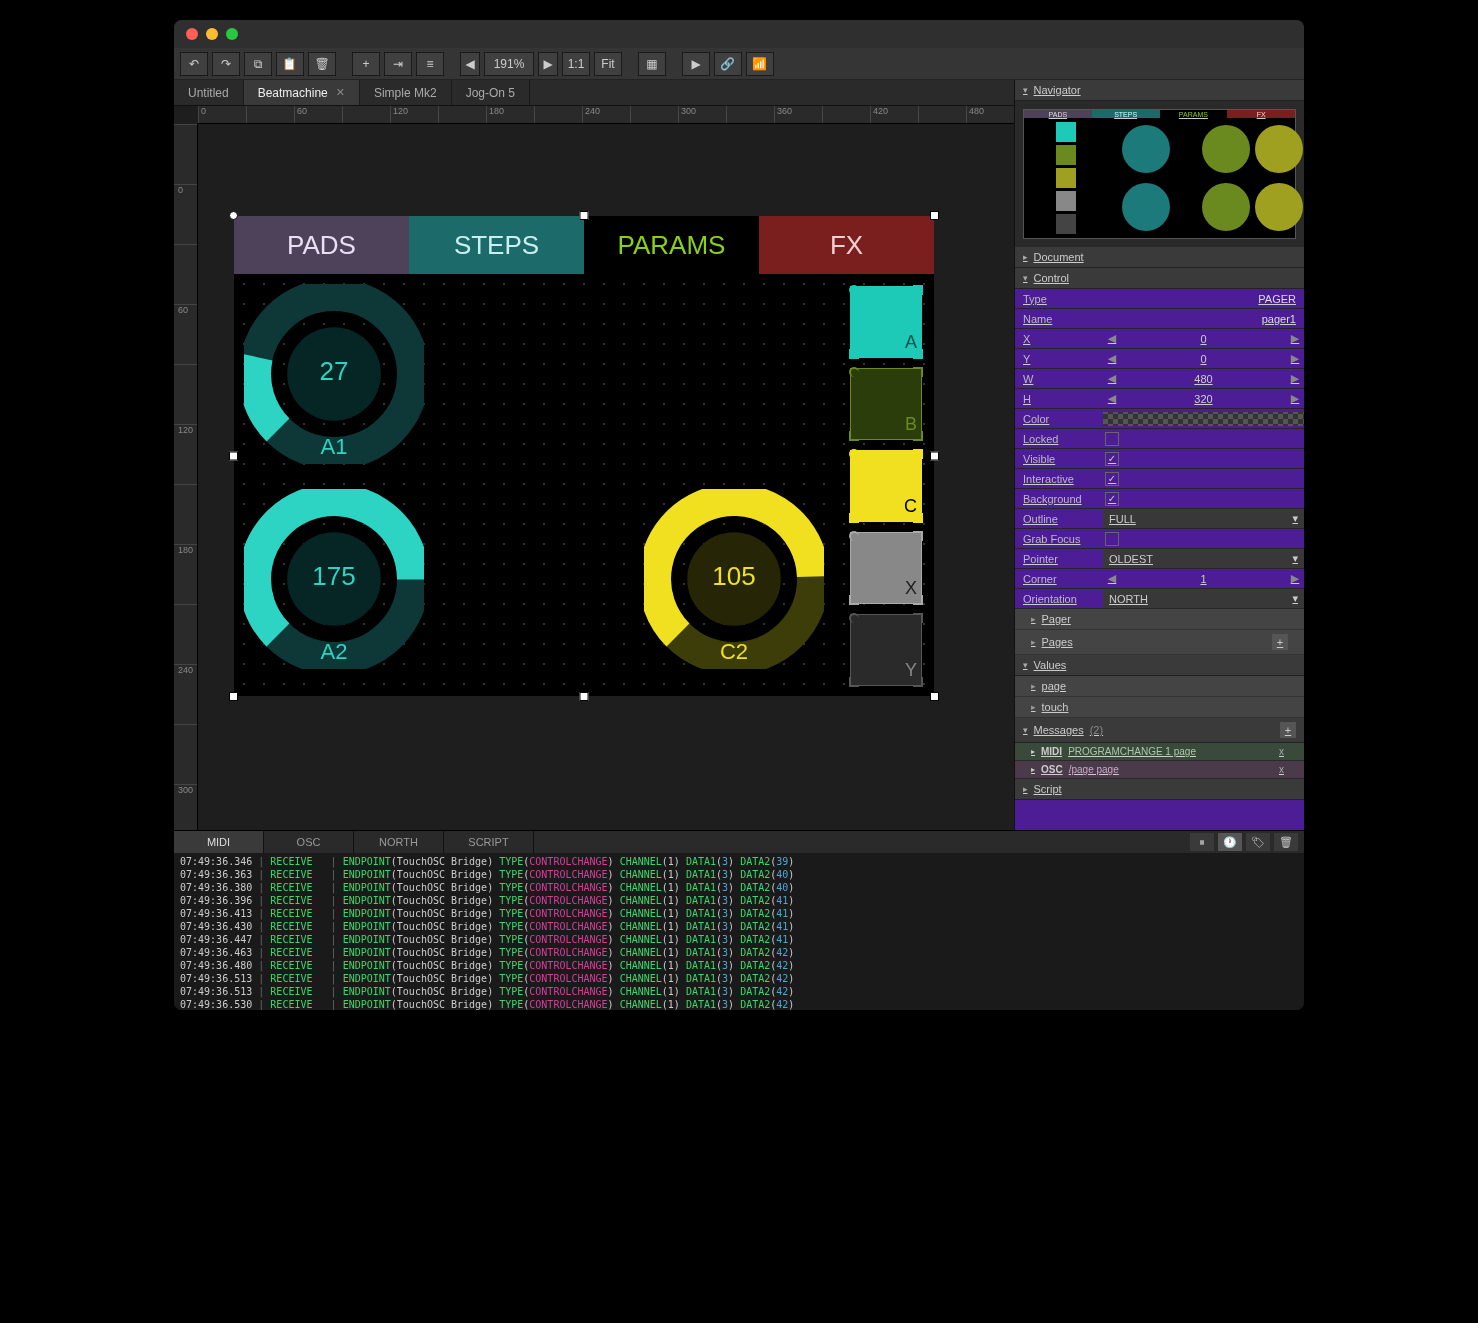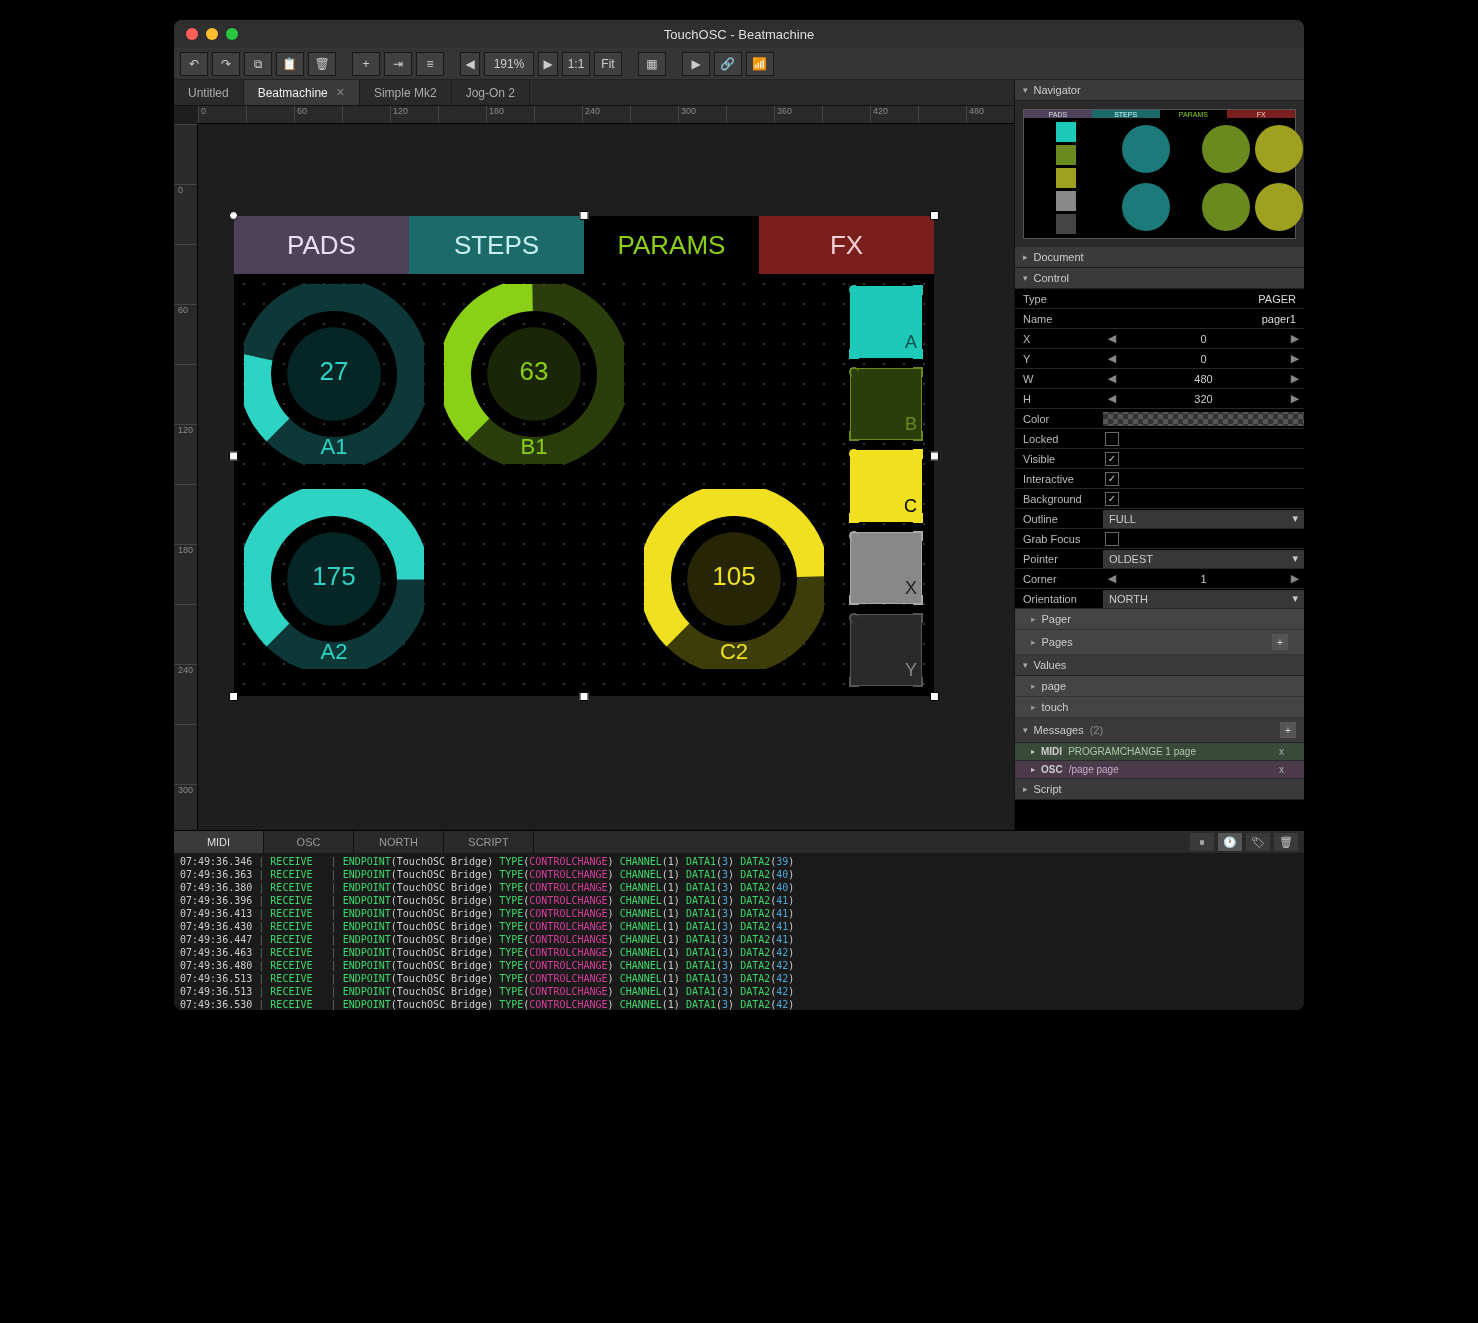--- a/index.html
+++ b/index.html
@@ -164,26 +164,27 @@
   cursor: pointer;
 }
 .side-box .corner { position: absolute; width: 10px; height: 10px; }
 .side-box .corner.tl { top: -2px; left: -2px; border-top: 2px solid; border-left: 2px solid; }
 .side-box .corner.tr { top: -2px; right: -2px; border-top: 2px solid; border-right: 2px solid; }
 .side-box .corner.bl { bottom: -2px; left: -2px; border-bottom: 2px solid; border-left: 2px solid; }
 .side-box .corner.br { bottom: -2px; right: -2px; border-bottom: 2px solid; border-right: 2px solid; }
 
 .inspector {
   width: 290px;
-  background: #000000;
+  background: #4c1d95;
   border-left: 1px solid #111;
   display: flex;
   flex-direction: column;
   overflow-y: auto;
   font-size: 11px;
+  text-decoration: underline;
 }
 .ins-section {
   background: #3a3a3a;
   padding: 4px 8px;
   border-bottom: 1px solid #222;
   display: flex;
   align-items: center;
   gap: 6px;
   cursor: pointer;
 }
@@ -270,21 +271,20 @@
 </head>
 <body>
 
 <div class="window">
   <div class="titlebar">
     <div class="traffic">
       <div class="tl r"></div>
       <div class="tl y"></div>
       <div class="tl g"></div>
     </div>
-    <div class="titlebar-title">TouchOSC - Beatmachine</div>
   </div>
 
   <div class="toolbar">
     <div class="tbtn">↶</div>
     <div class="tbtn">↷</div>
     <div class="tbtn">⧉</div>
     <div class="tbtn">📋</div>
     <div class="tbtn">🗑</div>
     <div class="tsep"></div>
     <div class="tbtn">+</div>
@@ -311,21 +311,21 @@
             <span>Untitled</span>
           </div>
         <div class="doc-tab active">
             <span>Beatmachine</span>
             <span class="close">✕</span>
           </div>
         <div class="doc-tab">
             <span>Simple Mk2</span>
           </div>
         <div class="doc-tab">
-            <span>Jog-On 2</span>
+            <span>Jog-On 5</span>
           </div>
       </div>
 
       <div class="canvas-wrap">
         <div class="ruler-h" id="ruler-h">
             <div>0</div>
             <div></div>
             <div>60</div>
             <div></div>
             <div>120</div>
@@ -367,29 +367,20 @@
           <div class="params-body">
 
             <div class="knob cyan" style="left:10px;top:10px">
               <svg viewBox="0 0 100 100">
                   <circle cx="50" cy="50" r="44" fill="none" stroke="#0e3838" stroke-width="18"></circle>
                   <path d="M 18.887301627791913 81.11269837220809 A 44 44 0 0 1 7.0266794622738615 40.55046445787705" fill="none" stroke="#2dd4c4" stroke-width="18" stroke-linecap="butt" id="arc-a1"></path>
                   <circle cx="50" cy="50" r="26" fill="#062626"></circle>
                 </svg>
               <div class="knob-val">27</div>
               <div class="knob-label">A1</div>
-            </div>
-            <div class="knob green" style="left:210px;top:10px">
-              <svg viewBox="0 0 100 100">
-                  <circle cx="50" cy="50" r="44" fill="none" stroke="#2a3d0a" stroke-width="18"></circle>
-                  <path fill="none" stroke="#89d016" stroke-width="18" id="arc-b1" d="M 18.887301627791913 81.11269837220809 A 44 44 0 0 1 49.18372747820885 6.007572251918532"></path>
-                  <circle cx="50" cy="50" r="26" fill="#1a2606"></circle>
-                </svg>
-              <div class="knob-val">63</div>
-              <div class="knob-label">B1</div>
             </div>
 
             <div class="knob cyan" style="left:10px;top:215px">
               <svg viewBox="0 0 100 100">
                   <circle cx="50" cy="50" r="44" fill="none" stroke="#0e3838" stroke-width="18"></circle>
                   <path fill="none" stroke="#2dd4c4" stroke-width="18" id="arc-a2" d="M 18.887301627791913 81.11269837220809 A 44 44 0 1 1 93.99915861722359 50.2721047158717"></path>
                   <circle cx="50" cy="50" r="26" fill="#062626"></circle>
                 </svg>
               <div class="knob-val">175</div>
               <div class="knob-label">A2</div>

